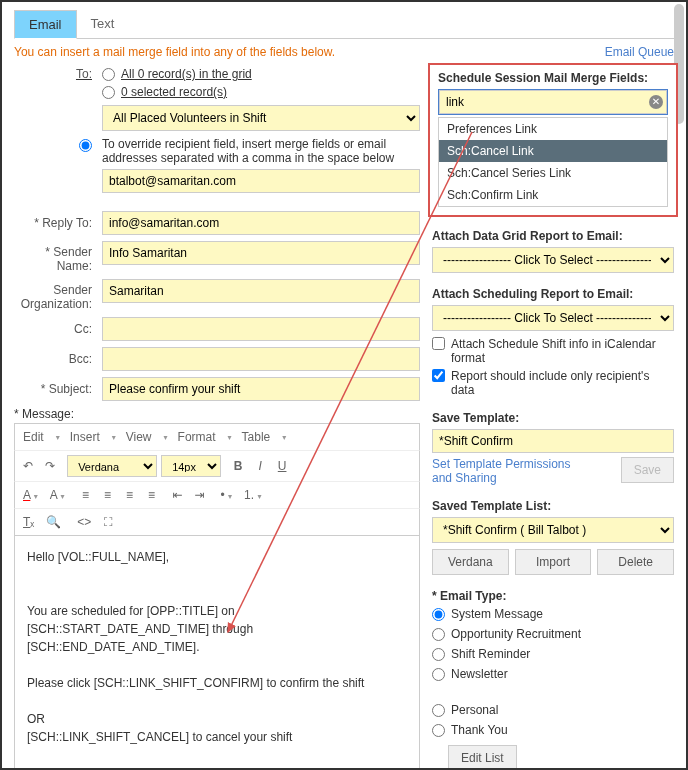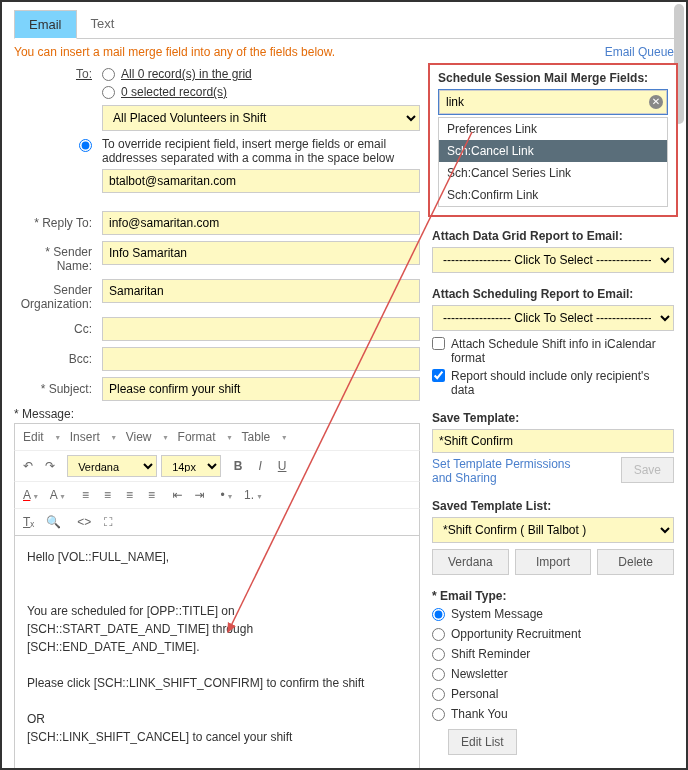--- a/index.html
+++ b/index.html
@@ -504,21 +504,21 @@
             <label>System Message</label>
           </div>
         <div class="radio-row" style="margin-bottom:6px;">
             <input type="radio" name="et" style="">
             <label>Opportunity Recruitment</label>
           </div>
         <div class="radio-row" style="margin-bottom:6px;">
             <input type="radio" name="et" style="">
             <label>Shift Reminder</label>
           </div>
-        <div class="radio-row" style="margin-bottom:6px;">
+        <div class="radio-row" style="margin-bottom:22px;">
             <input type="radio" name="et" style="">
             <label>Newsletter</label>
           </div>
         <div class="radio-row" style="margin-bottom:6px;">
             <input type="radio" name="et" style="">
             <label>Personal</label>
           </div>
         <div class="radio-row" style="margin-bottom:8px;">
             <input type="radio" name="et" style="">
             <label>Thank You</label>

